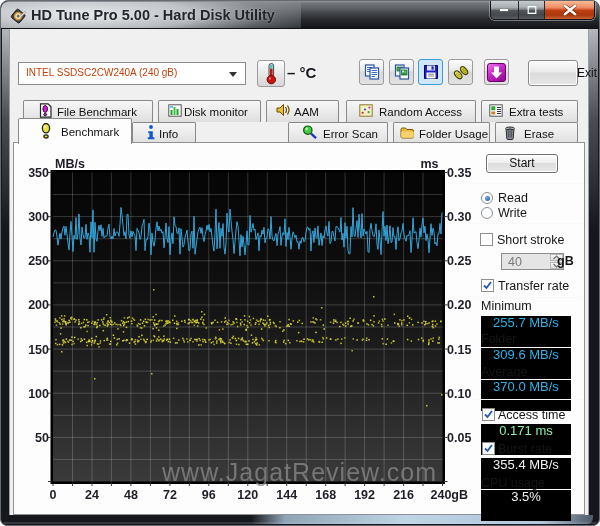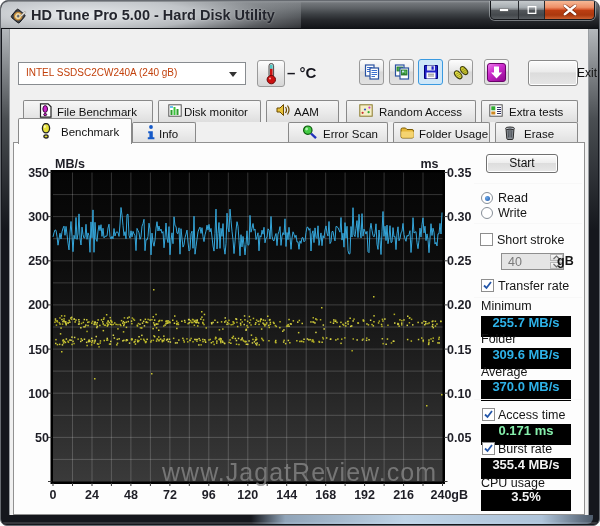--- a/index.html
+++ b/index.html
@@ -64,21 +64,21 @@
 .startbtn { position:absolute; left:485px; top:153px; width:72px; height:19px; border:1px solid #707070;
   border-radius:3px; background:linear-gradient(180deg,#fdfdfd,#eeeeee 45%,#dddddd 50%,#e8e8e8);
   font-size:12px; color:#111; text-align:center; line-height:17px; box-shadow:inset 0 0 0 1px #fff; z-index:3;}
 .sep { position:absolute; width:108px; height:1px; background:#b6b6b6; border-bottom:1px solid #f8f8f8; z-index:3;}
 .plab { position:absolute; font-size:12.5px; color:#151515; white-space:nowrap; z-index:3;}
 .plab.b { font-weight:bold; }
 .cbx { position:absolute; width:13px; height:13px; background:#fff; border:1px solid #8e8e8e; z-index:3;}
 .rad { position:absolute; width:12px; height:12px; background:#fff; border:1px solid #878f98; border-radius:50%; z-index:3;}
 .rdot { position:absolute; left:2.5px; top:2.5px; width:5px; height:5px; border-radius:50%;
   background:radial-gradient(circle at 35% 35%, #6aa8e8, #1e56a8); }
-.vbox { position:absolute; width:90px; height:21px; background:#000; font-size:13px; font-weight:bold;
+.vbox { position:absolute; width:90px; height:31px; background:#000; font-size:13px; font-weight:normal;
   text-align:center; line-height:13.5px; z-index:3;}
 .spin { position:absolute; left:478px; top:251.5px; width:63px; height:17px; background:#e5e5e5;
   border:1px solid #8e8e8e; z-index:3;margin-left:22px;}
 .spin .spv { position:absolute; left:6px; top:1.5px; font-size:12.5px; color:#7a7a7a; }
 .sbtn { position:absolute; right:0.5px; width:13px; height:7px; background:linear-gradient(180deg,#f8f8f8,#ddd);
   border:1px solid #b8b8b8; display:flex; align-items:center; justify-content:center; }
 #bottomhl { position:absolute; left:2px; right:2px; bottom:1px; height:2px;
   background:rgba(255,255,255,0.14); border-radius:0 0 6px 6px; }
 #bottomglow { position:absolute; left:250px; right:6px; bottom:1.5px; height:9px;
   background:linear-gradient(90deg, rgba(185,211,236,0) 0, rgba(185,211,236,0.75) 10%, rgba(206,228,248,0.92) 45%, rgba(196,220,244,0.88) 85%, rgba(160,190,220,0.4) 100%);

